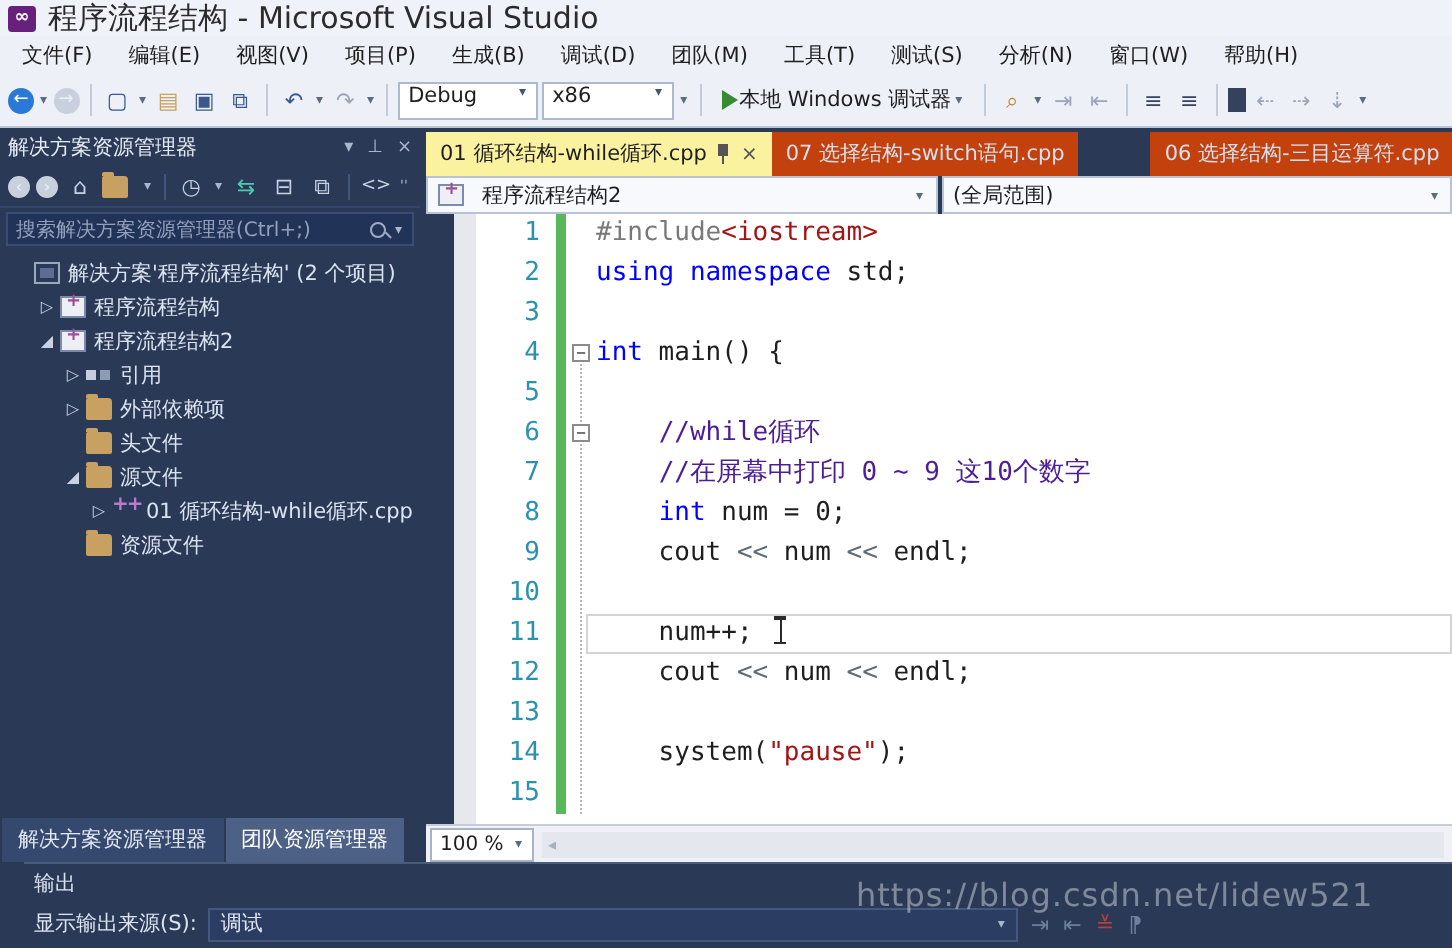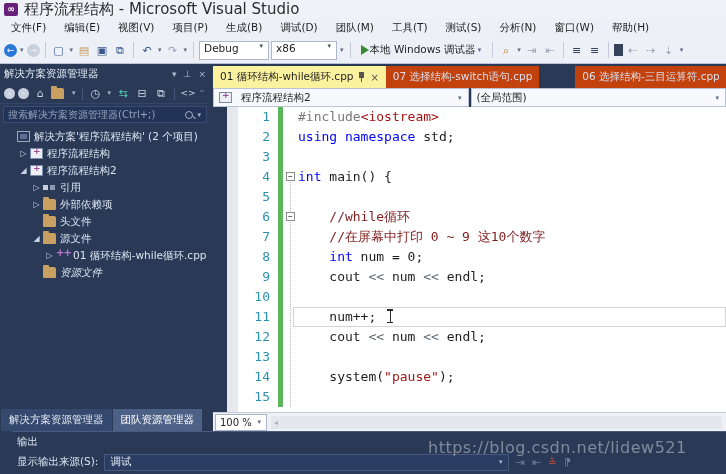--- a/index.html
+++ b/index.html
@@ -78,21 +78,21 @@
   .bp-margin { width:14px; background:#293956; flex:none; }
   .glyph-margin { width:11px; background:#E6E8EE; flex:none; }
   .code-scroll { flex:1; position:relative; font-family:"DejaVu Sans Mono","Liberation Mono",monospace; font-size:13px; }
   .code-line { height:20px; line-height:20px; display:flex; white-space:pre; position:relative; }
   .ln { width:40px; text-align:right; padding-right:8px; color:#2B91AF; flex:none; font-size:13px; }
   .chbar { width:5px; background:#5BB75B; flex:none; }
   .foldcol { width:15px; flex:none; position:relative; }
   .foldbox { position:absolute; left:3px; top:5px; width:9px; height:9px; border:1px solid #8C8C8C; background:#fff; color:#333; font-size:8px; line-height:7px; text-align:center; }
   .scopeline { position:absolute; left:7px; top:15px; bottom:-200px; width:0; border-left:1px dotted #B8B8B8; }
   .ctext { color:#1e1e1e; }
-  .seg-kw { color:#0000FF; } .seg-cm { color:#7f1d1d;text-align:center; } .seg-str { color:#A31515; }
+  .seg-kw { color:#0000FF; } .seg-cm { color:#4c1d95;text-align:center; } .seg-str { color:#A31515; }
   .seg-pp { color:#787878; } .seg-pl { color:#1e1e1e; } .seg-op { color:#5f6b73; }
   .curline { position:absolute; left:55px; right:0; top:0; height:20px; border:1px solid #D4D4D4; pointer-events:none; }
   .ibeam { display:inline-block; width:9px; height:14px; position:relative; vertical-align:-2px; margin-left:2px; }
   .ibeam::before, .ibeam::after { content:""; position:absolute; left:1px; width:6px; height:1.5px; background:#2b2b2b; }
   .ibeam::before { top:0; } .ibeam::after { bottom:0; }
   .ibeam i { position:absolute; left:3.5px; top:1px; bottom:1px; width:1.5px; background:#2b2b2b; }
 
   .zoombar { height:19px; background:#EFF1F6; display:flex; align-items:center; border-top:1px solid #C5CDDB;justify-content:space-between; }
   .zoom-combo { width:52px; height:17px; background:#fff; border:1px solid #A9B3C4; margin-left:2px; display:flex; align-items:center; justify-content:space-between; padding:0 4px; font-size:10px; }
   .hscroll { flex:1; height:13px; background:#E4E7ED; margin:0 4px; display:flex; align-items:center; }
@@ -243,21 +243,21 @@
       <div class="tree-row" style="padding-left: 30px;">
         <div class="tw">◢</div>
         <div class="ticon folder"></div>
         <div style="display: inline;">源文件</div>
       </div>
       <div class="tree-row" style="padding-left: 43px;">
         <div class="tw">▷</div>
         <div class="ticon cpp"></div>
         <div style="display: inline;">01 循环结构-while循环.cpp</div>
       </div>
-      <div class="tree-row" style="padding-left: 30px; font-style: italic;">
+      <div class="tree-row" style="padding-left: 30px;">
         <div class="tw"></div>
         <div class="ticon folder"></div>
         <div style="display: inline;">资源文件</div>
       </div>
     </div>
   <div class="exp-bottom-tabs" id="expbtabs">
       <div class="exp-btab">解决方案资源管理器</div>
       <div class="exp-btab alt">团队资源管理器</div>
     </div>
 </div>

